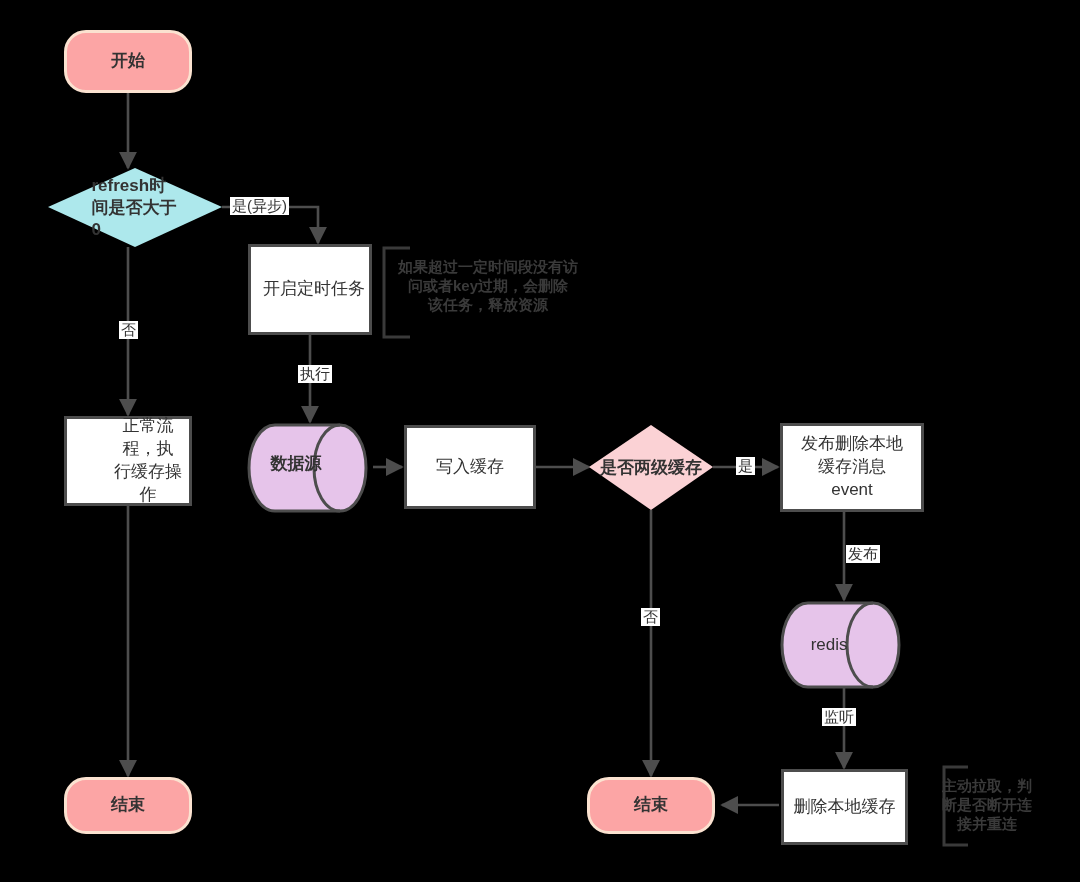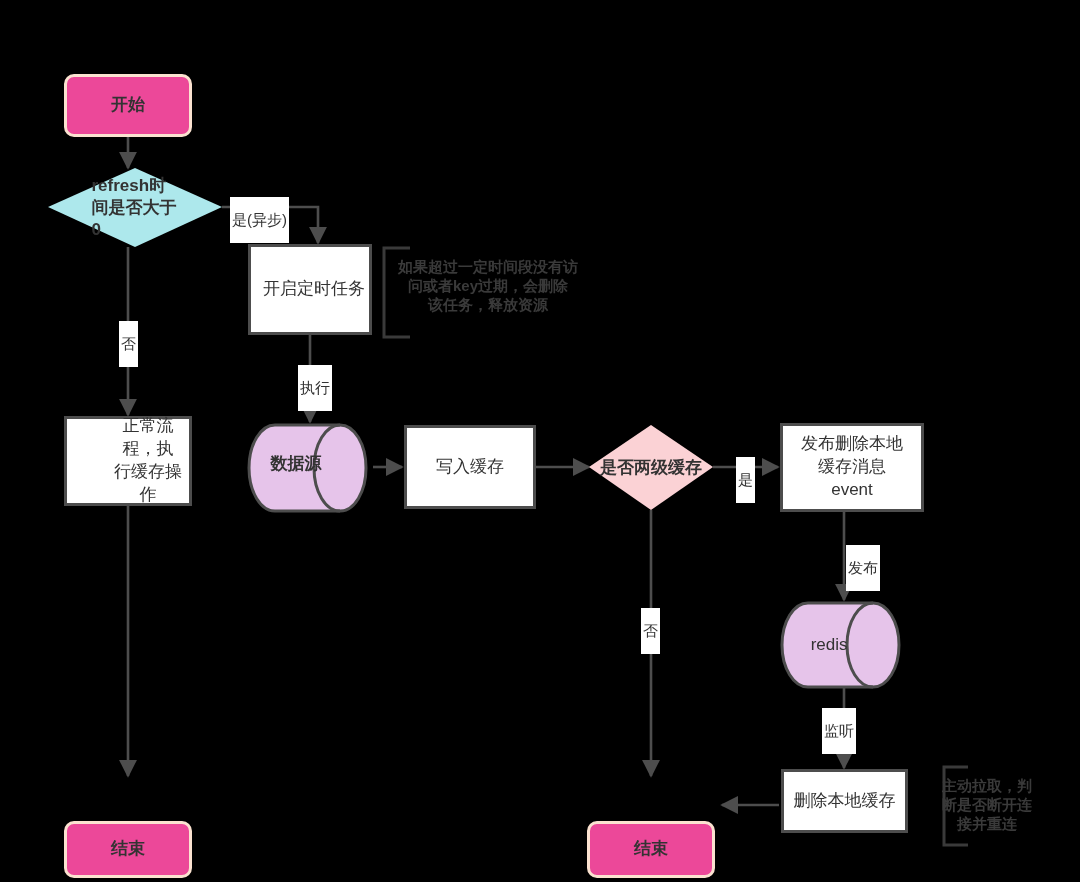--- a/index.html
+++ b/index.html
@@ -27,26 +27,25 @@
     align-items: center;
     justify-content: center;
     text-align: center;
     color: #333333;
     font-size: 17px;
     line-height: 1.35;
     z-index: 3;
   }
   
   .terminator {
-    background: #ec4899;
+    background: #fca5a5;
     border: 3px solid #FBE2D0;
-    border-radius: 10px;
+    border-radius: 22px;
     font-weight: bold;
     color: #333333;
-    margin-top: 44px;
   }
   
   .process {
     background: #FFFFFF;
     border: 3px solid #4D4D4D;
   }
   
   .diamond-wrap {
     position: absolute;
     z-index: 3;
@@ -80,21 +79,21 @@
     color: #333333;
     z-index: 4;
   }
   
   .edge-label {
     position: absolute;
     background: #FFFFFF;
     color: #333333;
     font-size: 15px;
     line-height: 1.2;
-    padding: 14px 2px;
+    padding: 0 2px;
     white-space: nowrap;
     z-index: 5;
   }
   
   .note {
     position: absolute;
     color: #3A3A3A;
     font-size: 15px;
     line-height: 1.25;
     font-weight: bold;
@@ -192,21 +191,21 @@
 <div class="node process" style="left:780px; top:423px; width:144px; height:89px; white-space:pre-line;">
   <span style="white-space:pre-line;">发布删除本地
 缓存消息
 event</span>
 </div>
 
 <div class="cylinder" style="left:782px; top:602px; width:124px; height:86px;">
   <div class="cyl-label">redis</div>
 </div>
 
-<div class="node process" style="left:781px; top:769px; width:127px; height:64px;">
+<div class="node process" style="left:781px; top:769px; width:127px; height:76px;">
   <span>删除本地缓存</span>
 </div>
 
 <div class="node terminator" style="left:64px; top:777px; width:128px; height:57px;">
   <span>结束</span>
 </div>
 
 <div class="node terminator" style="left:587px; top:777px; width:128px; height:57px;">
   <span>结束</span>
 </div>

